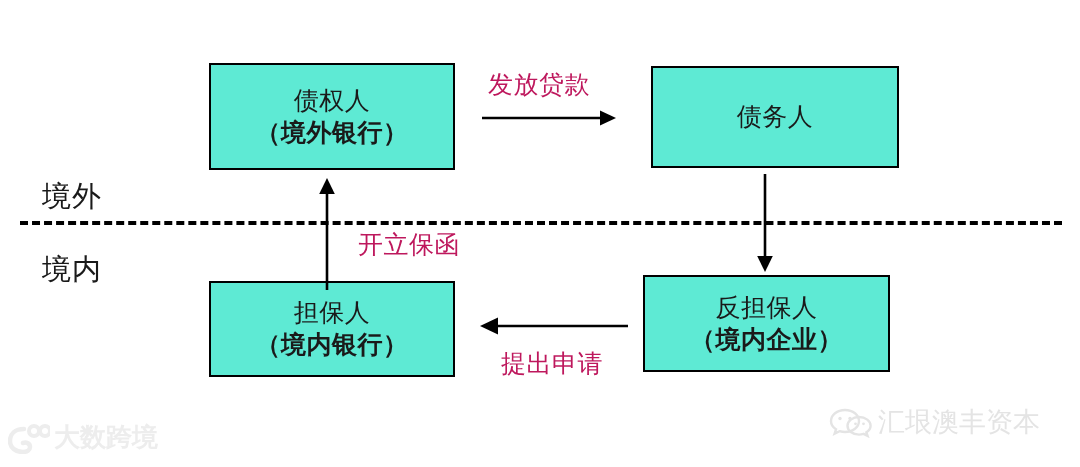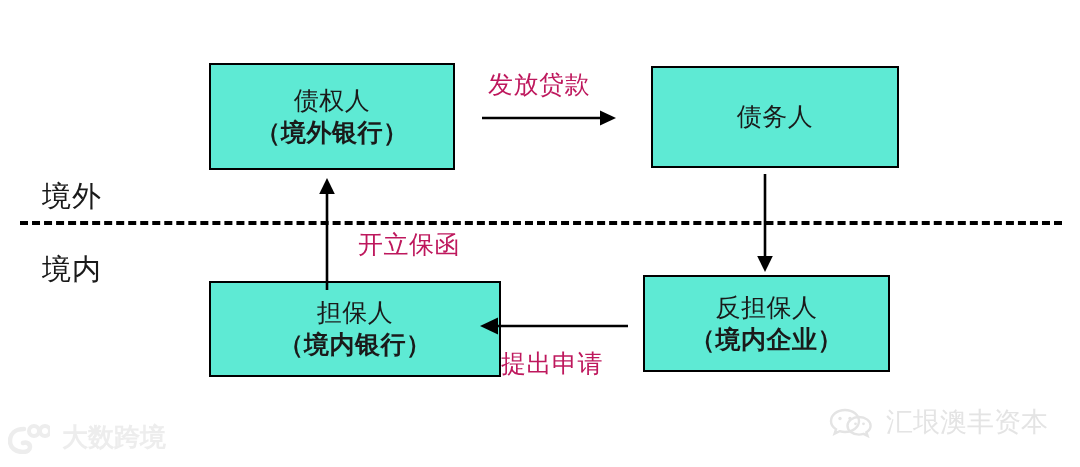--- a/index.html
+++ b/index.html
@@ -33,21 +33,21 @@
     color: #1a1a1a;
     font-size: 25px;
     letter-spacing: 0.5px;
     white-space: nowrap;
   }
   .node .line1 { display: block; }
   .node .line2 { display: block; font-weight: bold; }
 
   #node-creditor   { left: 209px; top: 63px;  width: 246px; height: 107px; }
   #node-debtor     { left: 651px; top: 66px;  width: 248px; height: 102px; }
-  #node-guarantor  { left: 209px; top: 281px; width: 292px; height: 96px;  }
+  #node-guarantor  { left: 209px; top: 281px; width: 246px; height: 96px;  }
   #node-counter    { left: 643px; top: 275px; width: 247px; height: 97px;  }
 
   
   .region-label {
     position: absolute;
     font-size: 29px;
     color: #1a1a1a;
     letter-spacing: 1px;
     white-space: nowrap;
   }
@@ -84,21 +84,21 @@
   }
   #label-loan      { left: 488px; top: 68px; }
   #label-guarantee { left: 358px; top: 228px; }
   #label-apply     { left: 501px; top: 347px; }
 
   
   .watermark {
     position: absolute;
     display: flex;
     align-items: center;
-    gap: 12px;
+    gap: 4px;
     white-space: nowrap;
     user-select: none;
   }
   #watermark-dashu {
     left: 8px;
     top: 420px;
     color: #ededed;
     font-size: 26px;
     font-family: "DejaVu Sans", sans-serif;
     font-weight: bold;

